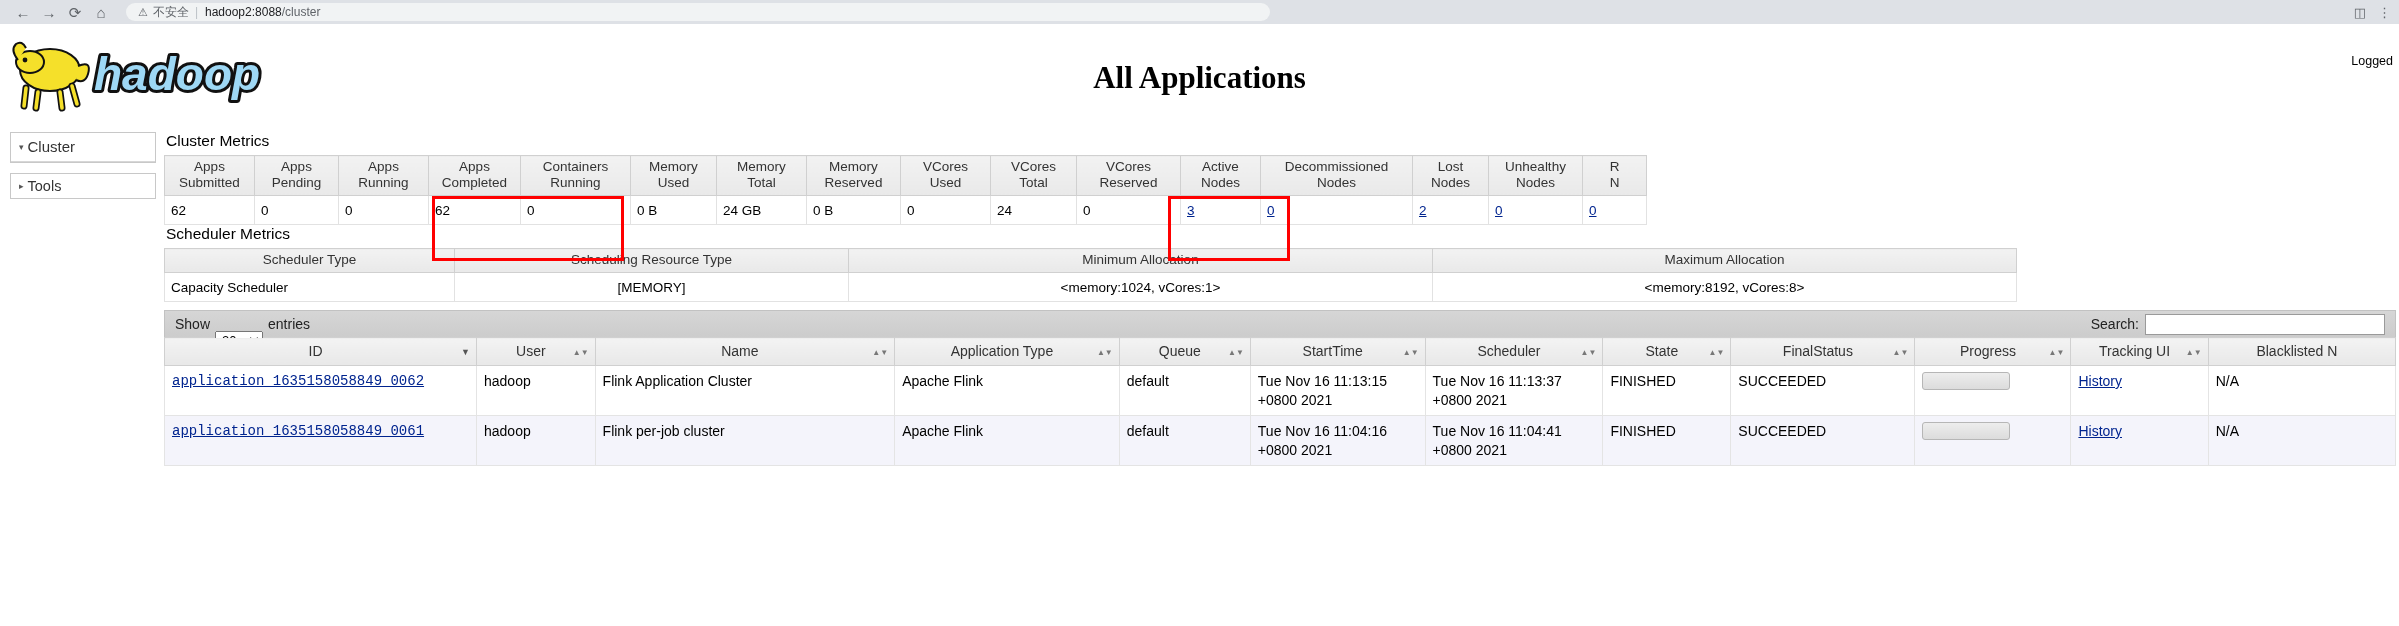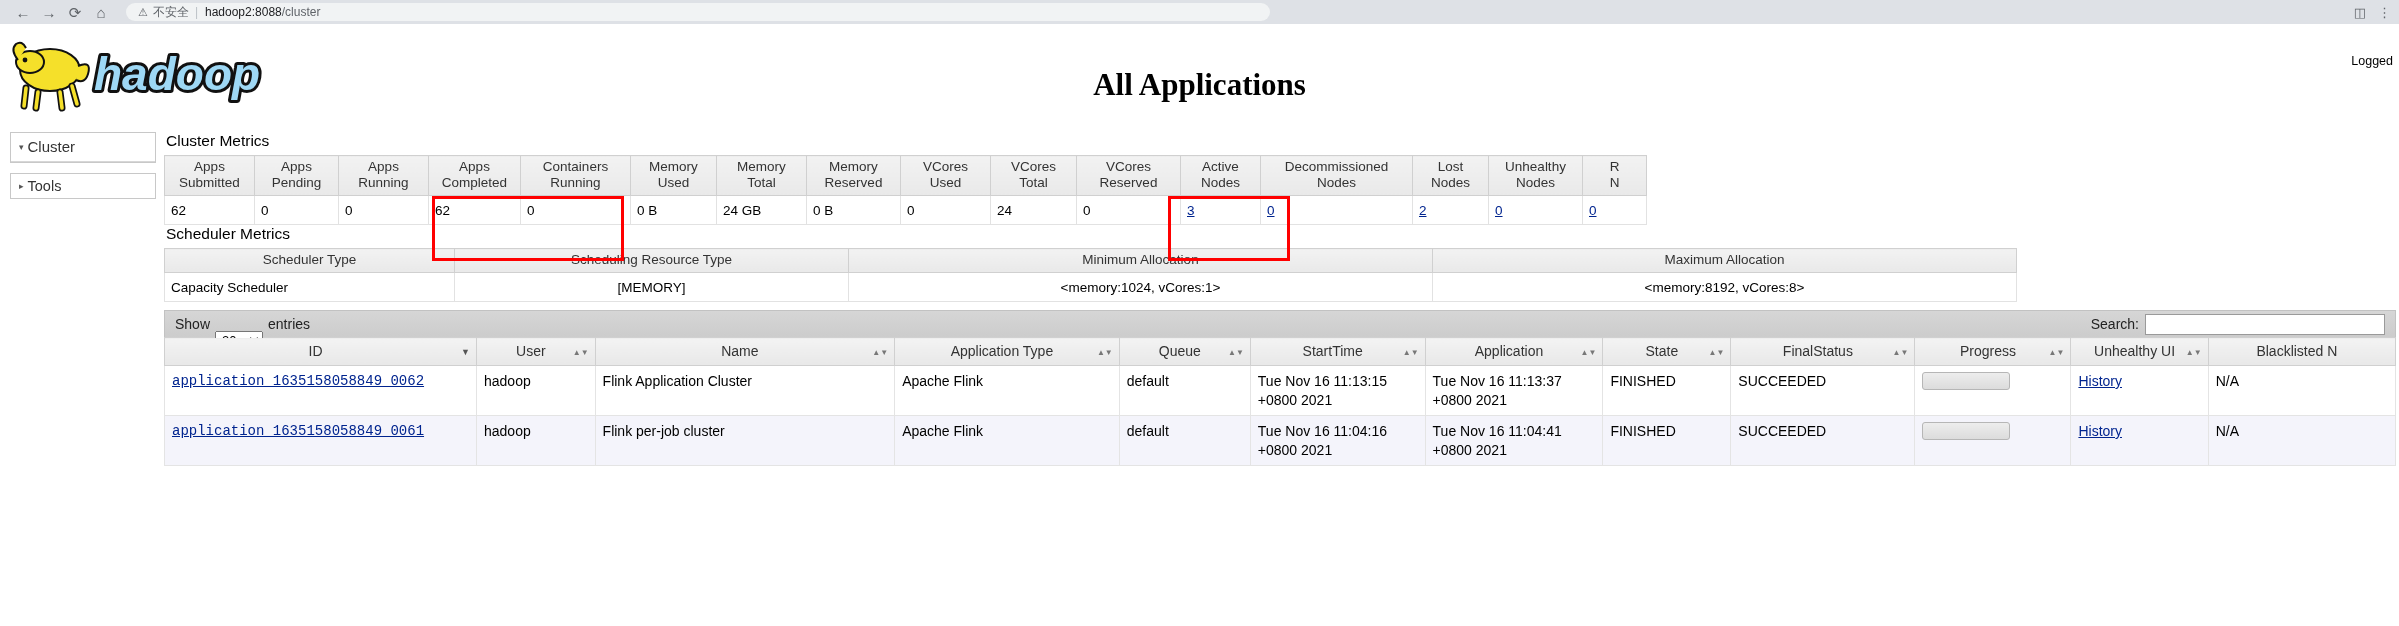--- a/index.html
+++ b/index.html
@@ -30,21 +30,21 @@
   .url-host { color:#202124; }
   .url-path { color:#5f6368; }
   .chrome-right { position:absolute; right:8px; top:0; height:24px; display:flex; align-items:center; gap:12px; }
   .chrome-right .ci { color:#5f6368; font-size:13px; }
 
   
   .page { position:relative; width:2399px; height:602px; background:#fff; }
 
   .logo-wrap { position:absolute; left:8px; top:12px; width:260px; height:80px; }
   .title {
-    position:absolute; left:0; right:0; top:43px; text-align:center;
+    position:absolute; left:0; right:0; top:36px; text-align:center;
     font-size:31px; font-weight:bold; color:#000;
     font-family:"Liberation Serif", serif;
   }
   .logged {
     position:absolute; right:6px; top:30px; font-size:12.5px; color:#000;
     white-space:nowrap;
   }
 
   
   .sidebar { position:absolute; left:10px; top:108px; width:146px; font-size:13.5px; }
@@ -325,25 +325,25 @@
             <col style="width:120px">
         </colgroup>
         <thead>
           <tr>
             <th><span>ID</span><span class="sort-ico desc">▼</span></th>
             <th><span>User</span><span class="sort-ico">▲▼</span></th>
             <th><span>Name</span><span class="sort-ico">▲▼</span></th>
             <th><span>Application Type</span><span class="sort-ico">▲▼</span></th>
             <th><span>Queue</span><span class="sort-ico">▲▼</span></th>
             <th><span>StartTime</span><span class="sort-ico">▲▼</span></th>
-            <th><span>Application</span><span class="sort-ico">▲▼</span></th>
+            <th><span>Scheduler</span><span class="sort-ico">▲▼</span></th>
             <th><span>State</span><span class="sort-ico">▲▼</span></th>
             <th><span>FinalStatus</span><span class="sort-ico">▲▼</span></th>
             <th><span>Progress</span><span class="sort-ico">▲▼</span></th>
-            <th><span>Unhealthy UI</span><span class="sort-ico">▲▼</span></th>
+            <th><span>Tracking UI</span><span class="sort-ico">▲▼</span></th>
             <th><span>Blacklisted N</span></th>
           </tr>
         </thead>
         <tbody>
           <tr class="odd">
             <td><a class="applink" href="#">application_1635158058849_0062</a></td>
             <td>hadoop</td>
             <td>Flink Application Cluster</td>
             <td>Apache Flink</td>
             <td>default</td>

